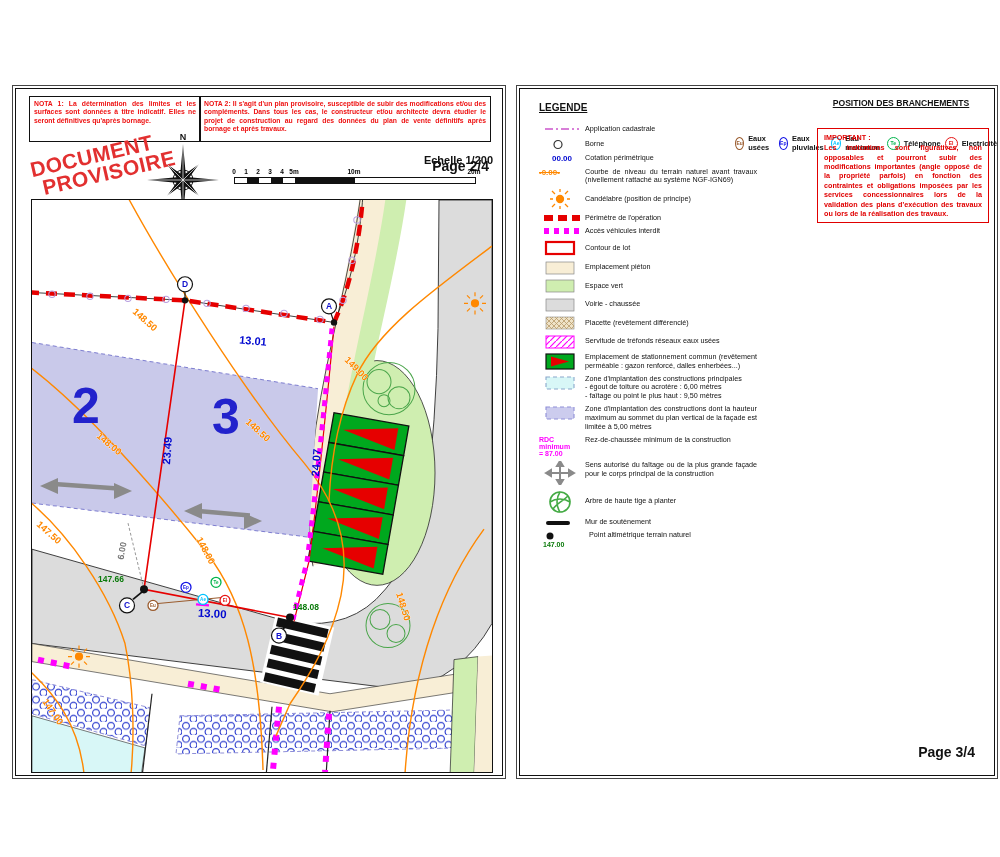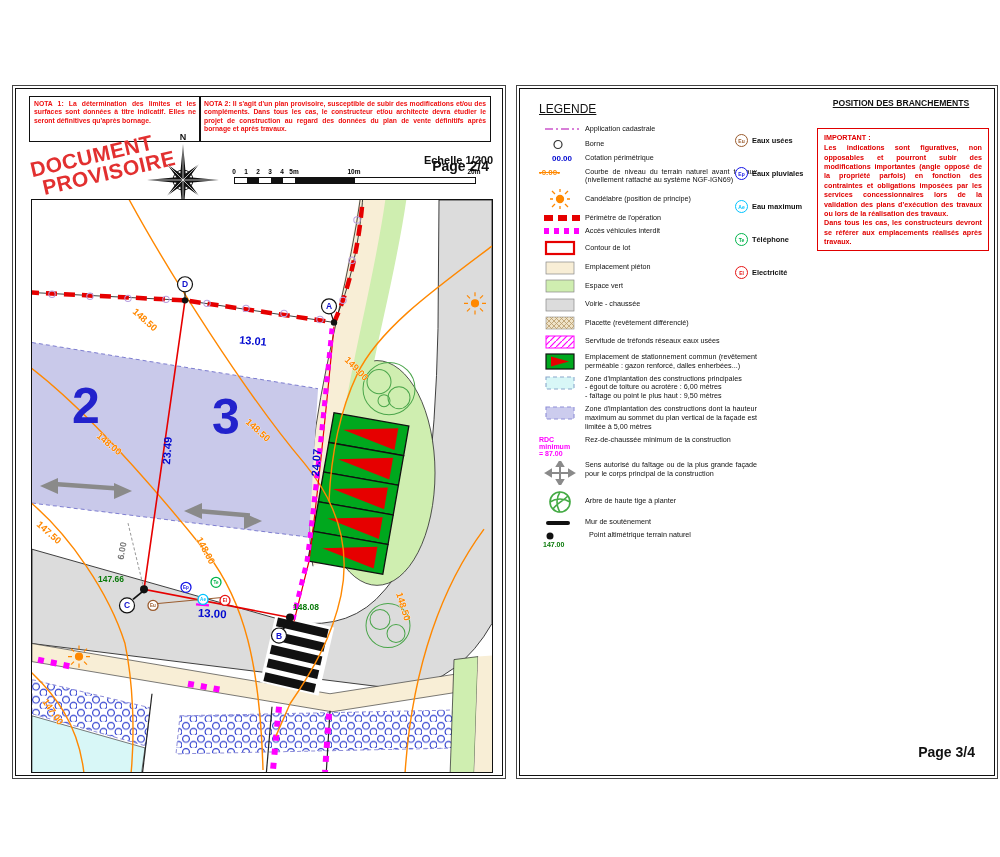--- a/index.html
+++ b/index.html
@@ -13,32 +13,32 @@
   .pagenum{position:absolute;font-size:14px;font-weight:bold;color:#111;margin-top:20px;}
   .stamp{position:absolute;color:#e23030;font-weight:bold;font-size:21px;line-height:.95;
          transform:rotate(-13deg);letter-spacing:.5px;}
   .echelle{position:absolute;font-size:11px;font-weight:bold;color:#111;text-align:right;}
   .sbar{position:absolute;}
   .sbar .tick{position:absolute;top:0;font-size:6.5px;font-weight:bold;transform:translateX(-50%);}
   .sbar .bar{position:absolute;top:9px;left:0;width:240px;height:5px;border:1px solid #111;background:#fff;}
   .sbar .seg{position:absolute;top:0;height:5px;background:#111;}
   .mapbox{position:absolute;border:1px solid #111;background:#fff;overflow:hidden;}
   
-  .ltitle{position:absolute;font-size:12px;font-weight:normal;text-decoration:underline;color:#111;}
+  .ltitle{position:absolute;font-size:10px;font-weight:bold;text-decoration:underline;color:#111;}
   .btitle{position:absolute;font-size:8.6px;font-weight:bold;text-decoration:underline;color:#111;text-align:center;}
   .legend{position:absolute;display:flex;flex-direction:column;}
   .lrow{display:flex;align-items:center;margin-bottom:4.5px;}
   .lrow.top{align-items:flex-start;}
   .sw{width:46px;min-width:46px;display:flex;justify-content:flex-start;align-items:center;flex-direction:column;}
   .sw svg{display:block;}
   .lt{font-size:7.2px;line-height:1.2;color:#111;width:172px;text-align:justify;}
   .symtxt{font-size:8px;font-weight:bold;}
   .blue{color:#0008d0;} .orangetx{color:#ff8800;} .magtx{color:#ff00ff;}
   .strike{text-decoration:line-through;}
-  .utils{position:absolute;display:flex;flex-direction:column;gap:20px;}
+  .utils{position:absolute;display:flex;flex-direction:row;gap:4px;}
   .urow{display:flex;align-items:center;gap:4px;font-size:7.4px;font-weight:bold;color:#111;}
   .ucirc{width:11px;height:11px;border-radius:50%;display:flex;align-items:center;justify-content:center;
          font-size:5px;font-weight:bold;background:#fff;}
   .impbox{position:absolute;border:1.6px solid #e00000;color:#e00000;font-weight:bold;
           font-size:7.2px;line-height:1.3;padding:4px 6px;text-align:justify;}
   .impbox .it{margin-bottom:1px;}
 </style>
 </head>
 <body>
 <div id="canvas">
@@ -528,19 +528,18 @@
     <div class="urow">
       <span class="ucirc" style="color:#e61414;border:1.4px solid #e61414">El</span>
       <span>Electricité</span>
     </div>
   </div>
 
   <div class="btitle" style="left:296px;top:12px;width:176px;">POSITION DES BRANCHEMENTS</div>
   <div class="impbox" style="left:300px;top:42px;width:158px;">
     <div class="it">IMPORTANT :</div>
     <div>Les indications sont figuratives, non opposables et pourront subir des modifications importantes (angle opposé de la propriété parfois) en fonction des contraintes et obligations imposées par les services concessionnaires lors de la validation des plans d'exécution des travaux ou lors de la réalisation des travaux.</div>
-    <div>Dans tous les cas, les constructeurs devront se référer aux emplacements réalisés après travaux.</div>
   </div>
 
   <div class="pagenum" style="right:22px;bottom:18px;">Page 3/4</div>
 </div>
 
 </div>
 
 </body></html>

